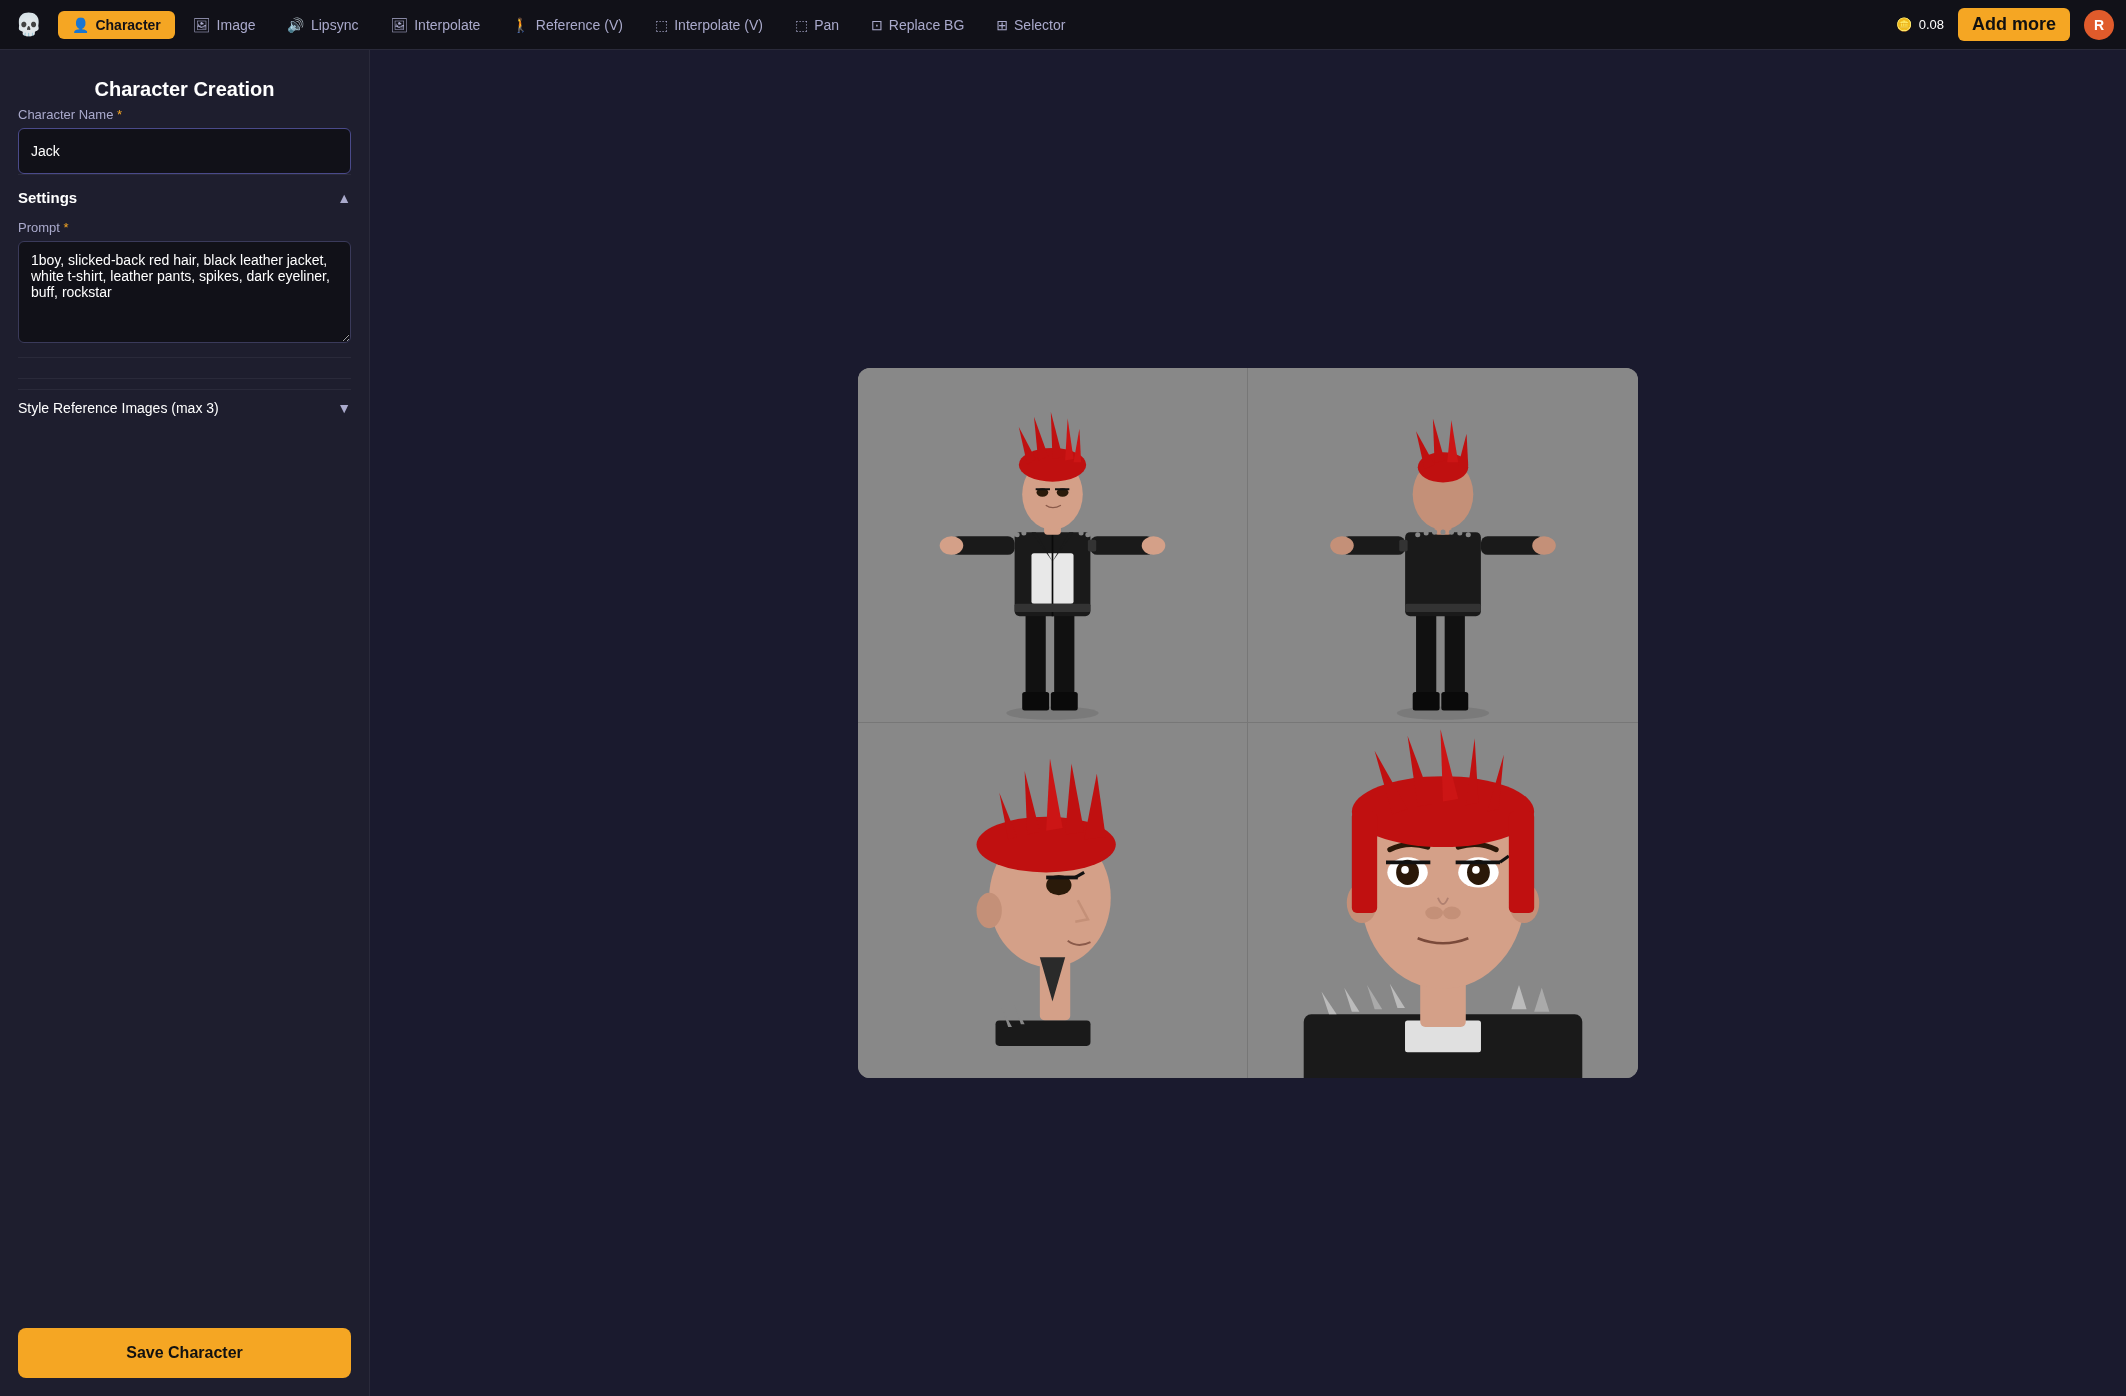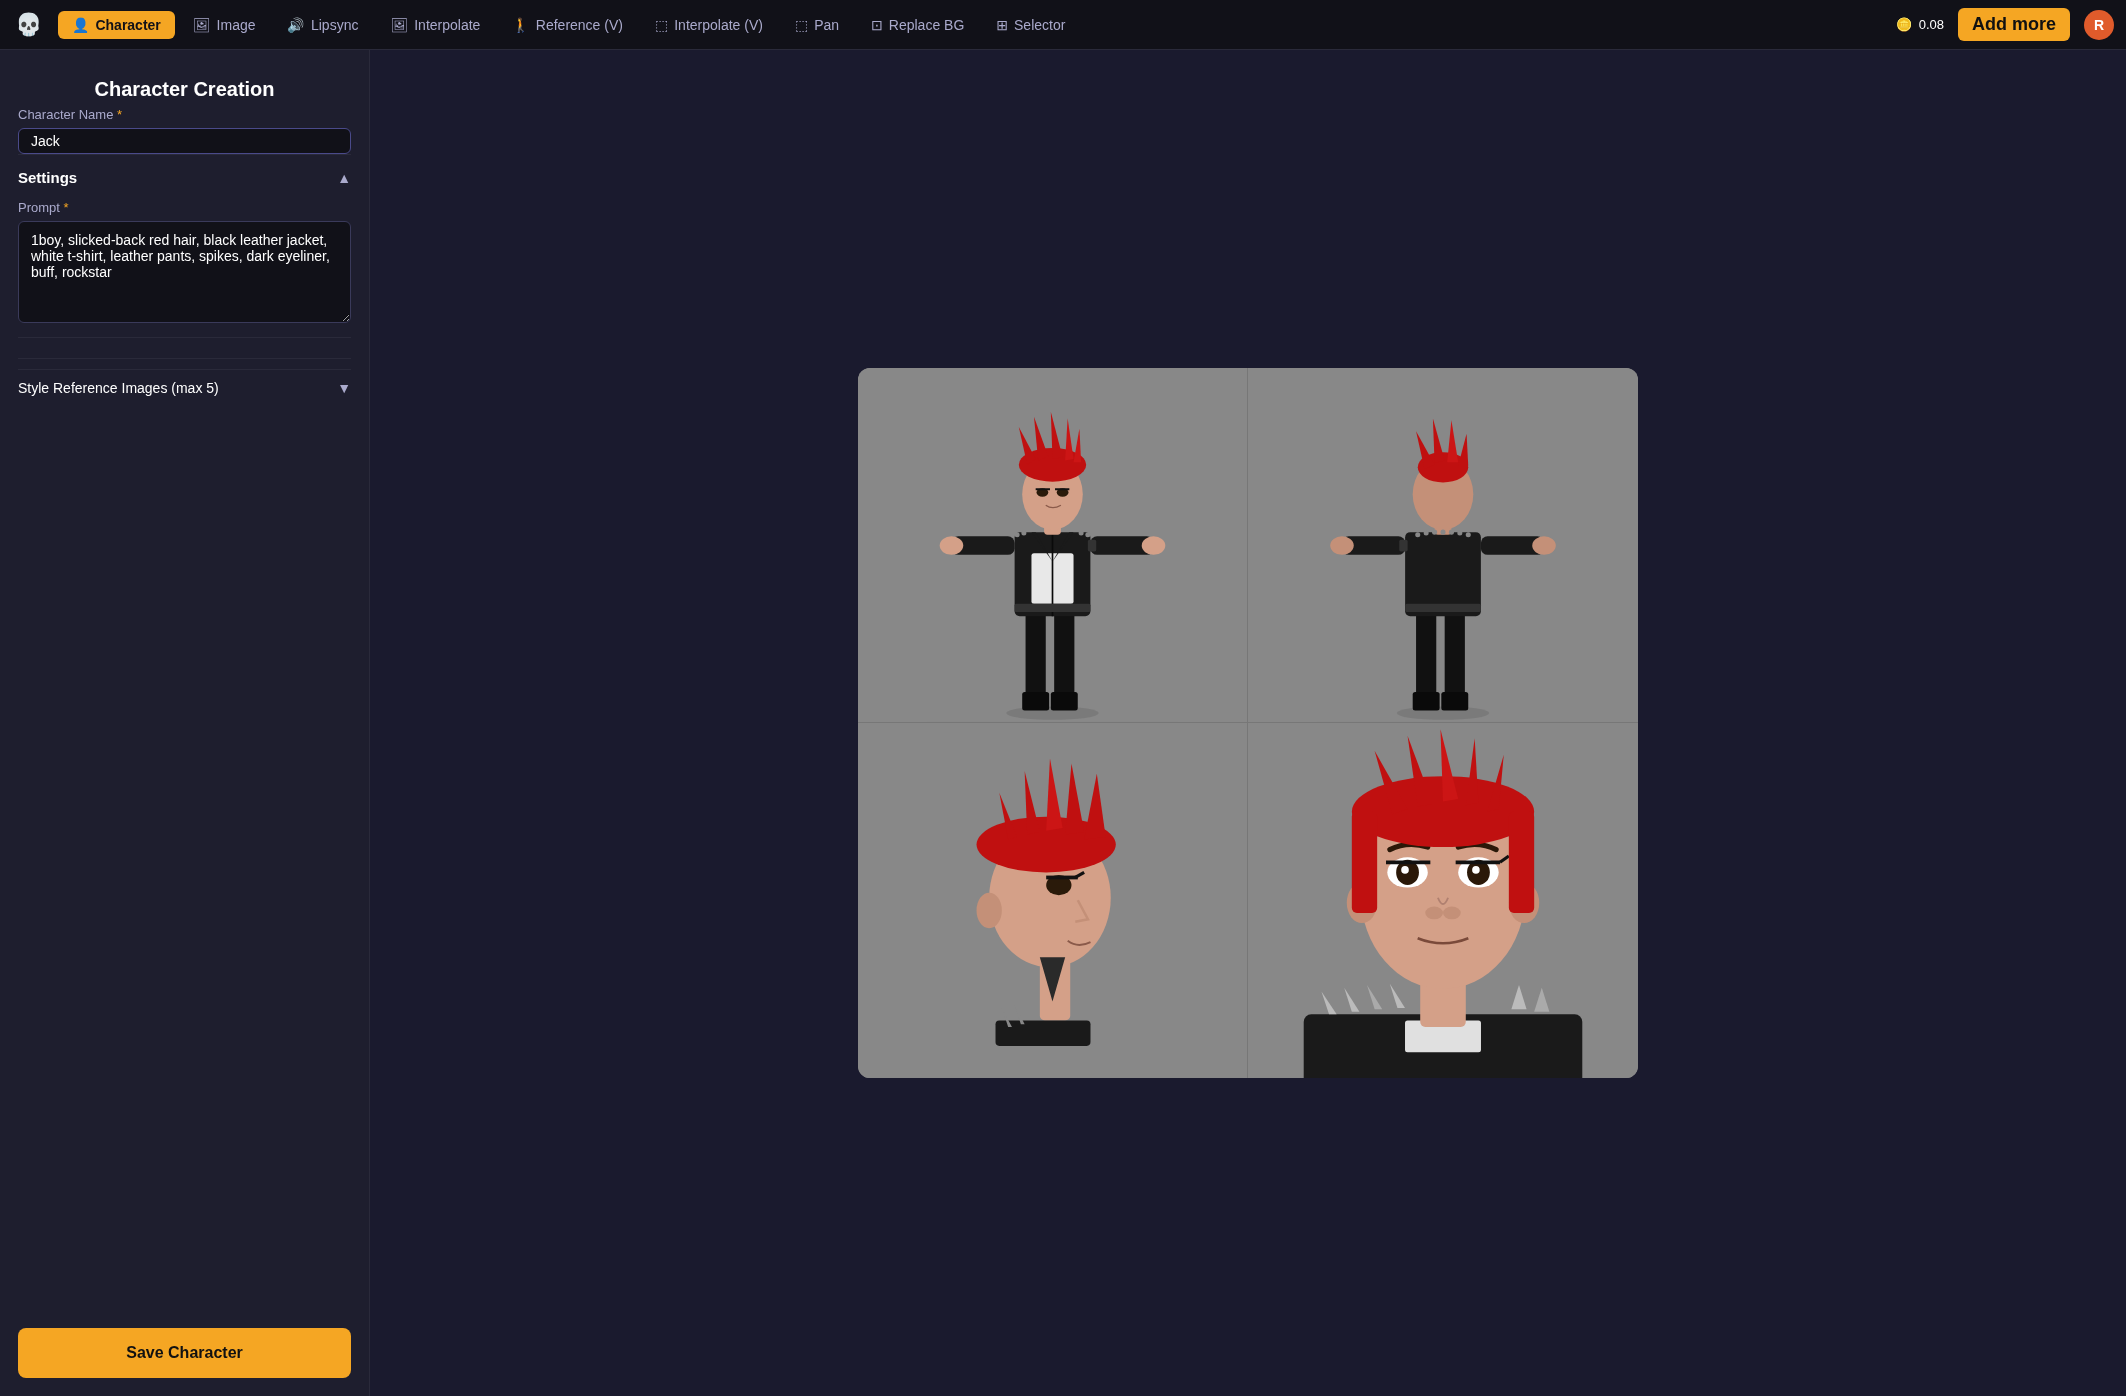--- a/index.html
+++ b/index.html
@@ -120,21 +120,21 @@
     }
     .field-label .required {
       color: #f5a623;
     }
     .text-input {
       width: 100%;
       background: #111118;
       border: 1.5px solid #4a4a8a;
       border-radius: 6px;
       color: #fff;
-      padding: 4px 12px;
+      padding: 14px 12px;
       font-size: 14px;
       outline: none;
     }
     .textarea-input {
       width: 100%;
       background: #111118;
       border: 1.5px solid #3a3a5a;
       border-radius: 6px;
       color: #fff;
       padding: 10px 12px;
@@ -340,21 +340,21 @@
         <textarea class="textarea-input" rows="5" style="">1boy, slicked-back red hair, black leather jacket, white t-shirt, leather pants, spikes, dark eyeliner, buff, rockstar</textarea>
       </div>
 
       <hr class="divider">
 
     </div>
 
     <hr class="divider">
 
     <div class="style-ref-section">
-      <span class="style-ref-label">Style Reference Images (max 5)</span>
+      <span class="style-ref-label">Style Reference Images (max 3)</span>
       <span class="chevron-icon">▼</span>
     </div>
 
     <div style="flex:1"></div>
 
     <button class="btn-save">Save Character</button>
   </aside>
 
   <main class="content-area">
     <div class="character-preview">

